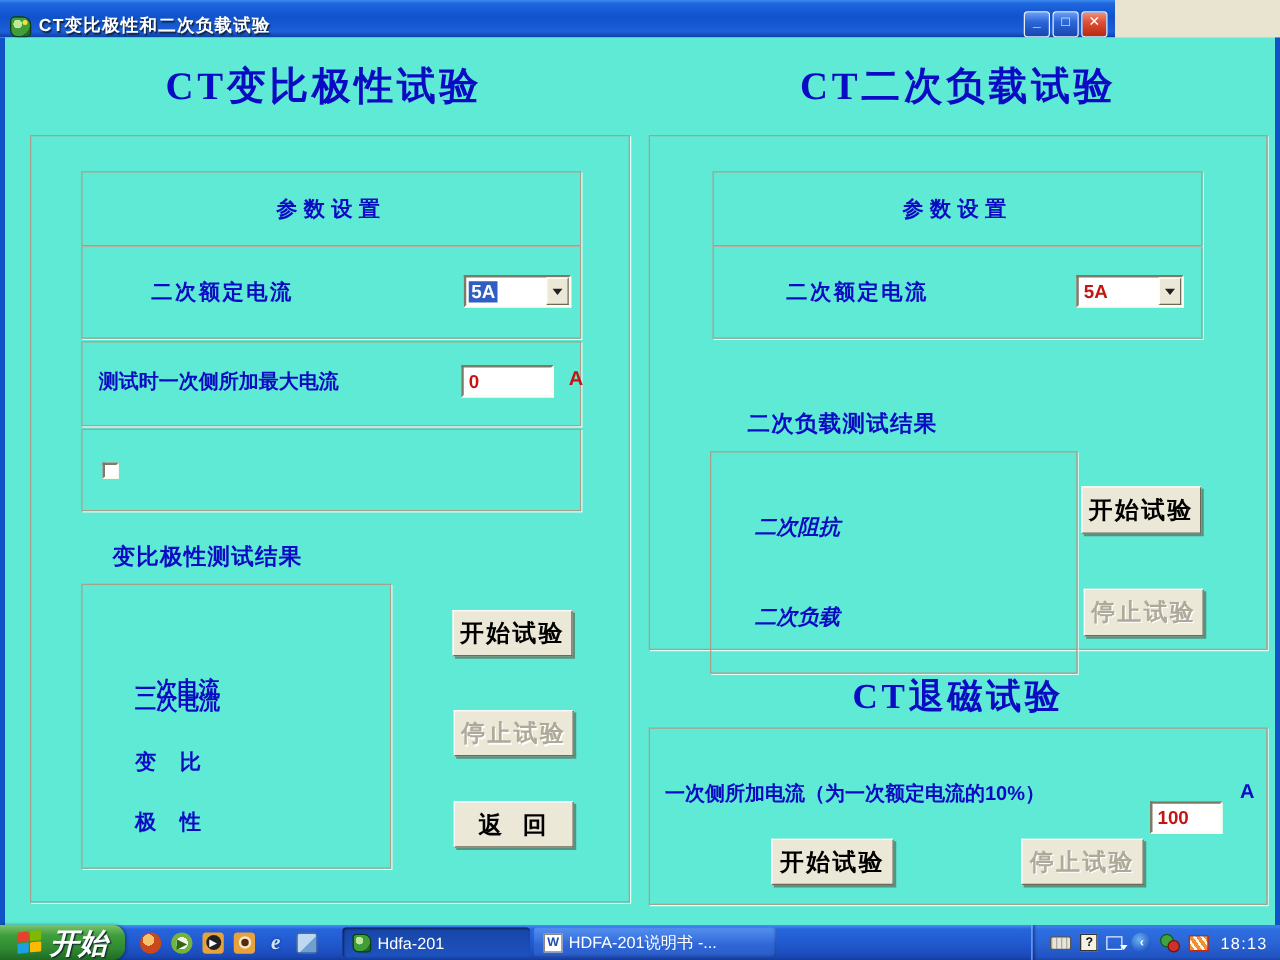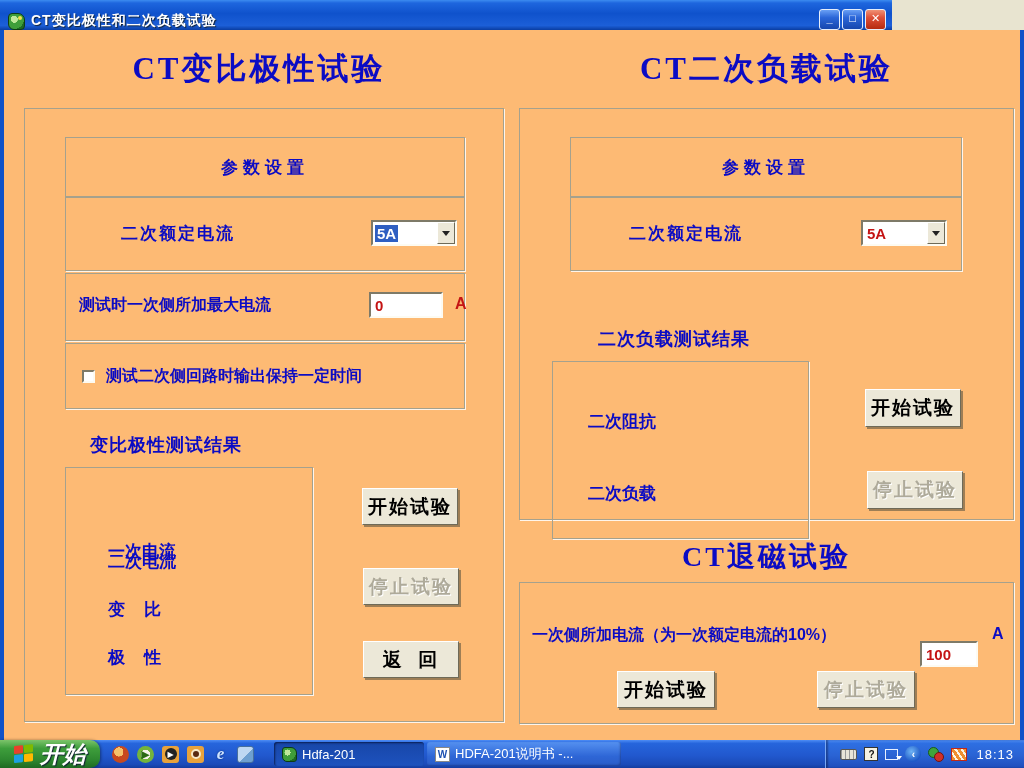--- a/index.html
+++ b/index.html
@@ -17,21 +17,21 @@
     border-radius:50%; background:#F2E14C; }
   .title-text { color:#fff; font-weight:bold; font-size:14px; text-shadow:1px 1px 1px #123; letter-spacing:1px; }
   .winbtns { margin-left:auto; display:flex; gap:2px; }
   .winbtn { width:21px; height:21px; border-radius:3px; border:1px solid #E6EEFB; color:#fff;
     font-size:11px; font-weight:bold; display:flex; align-items:center; justify-content:center;
     background:linear-gradient(180deg,#6AA0F5 0%,#2B66D8 40%,#1747AE 100%); }
   .winbtn.close { background:linear-gradient(180deg,#F09276 0%,#DE5038 40%,#B52A10 100%); }
   .winbtn span { line-height:1; transform:translateY(-1px); }
 
   
-  .client { position:absolute; left:0; top:30px; width:1024px; height:710px; background:#fdba74;
+  .client { position:absolute; left:0; top:30px; width:1024px; height:710px; background:#5eead4;
     border-left:4px solid #1052C8; border-right:4px solid #1052C8; }
 
   h1.big { position:absolute; text-align:center; color:#0B0BC4; font-family:"Liberation Serif","DejaVu Serif",serif;
     font-weight:bold; font-size:31px; letter-spacing:3px; white-space:nowrap; }
 
   .gbox { position:absolute; border:1px solid #A5A18D; box-shadow:1px 1px 0 rgba(255,255,255,.85); }
 
   .blab { color:#0B0BC4; font-weight:bold; }
 
   
@@ -158,21 +158,20 @@
     </div>
 
     <div class="gbox" style="left:40px; top:164px; width:400px; height:68px;">
       <span class="blab" style="position:absolute; left:13px; top:21px; font-size:16px;">测试时一次侧所加最大电流</span>
       <input class="tin" style="left: 303px; top: 18px; width: 74px;" value="0">
       <span class="blab" style="position:absolute; left:389px; top:21px; font-size:16px; color:#C41414;">A</span>
     </div>
 
     <div class="gbox" style="left:40px; top:234px; width:400px; height:66px;">
       <span class="chk" style="position:absolute; left:16px; top:26px;"></span>
-      <span class="blab" style="position:absolute; left:40px; top:22px; font-size:16px;">测试二次侧回路时输出保持一定时间</span>
     </div>
 
     <span class="blab" style="position:absolute; left:65px; top:324px; font-size:18px; letter-spacing:1px;">变比极性测试结果</span>
 
     <div class="gbox" style="left:40px; top:358px; width:248px; height:228px;">
       <span class="res-label" style="left:42px; top:28px;margin-top:44px;">一次电流</span>
       <span class="res-label" style="left:42px; top:82px;">二次电流</span>
       <span class="res-label" style="left:42px; top:130px;">变    比</span>
       <span class="res-label" style="left:42px; top:178px;">极    性</span>
     </div>
@@ -193,21 +192,21 @@
       <div class="combo" style="left:290px; top:22px;">
         <span class="val red">5A</span>
         <span class="drop">
             <i></i>
           </span>
       </div>
     </div>
 
     <span class="blab" style="position:absolute; left:78px; top:218px; font-size:18px; letter-spacing:1px;">二次负载测试结果</span>
 
-    <div class="gbox" style="left:32px; top:252px; width:257px; height:178px;">
+    <div class="gbox" style="left:48px; top:252px; width:294px; height:178px;font-style:italic;">
       <span class="res-label" style="left:35px; top:48px;">二次阻抗</span>
       <span class="res-label" style="left:35px; top:120px;">二次负载</span>
     </div>
 
     <div class="btn" style="left:345px; top:280px; width:96px; height:38px;">开始试验</div>
     <div class="btn dis" style="left:347px; top:362px; width:96px; height:38px;">停止试验</div>
   </div>
 
   <h1 class="big" style="left:535px; width:455px; top:508px; font-size:28px;">CT退磁试验</h1>
 

